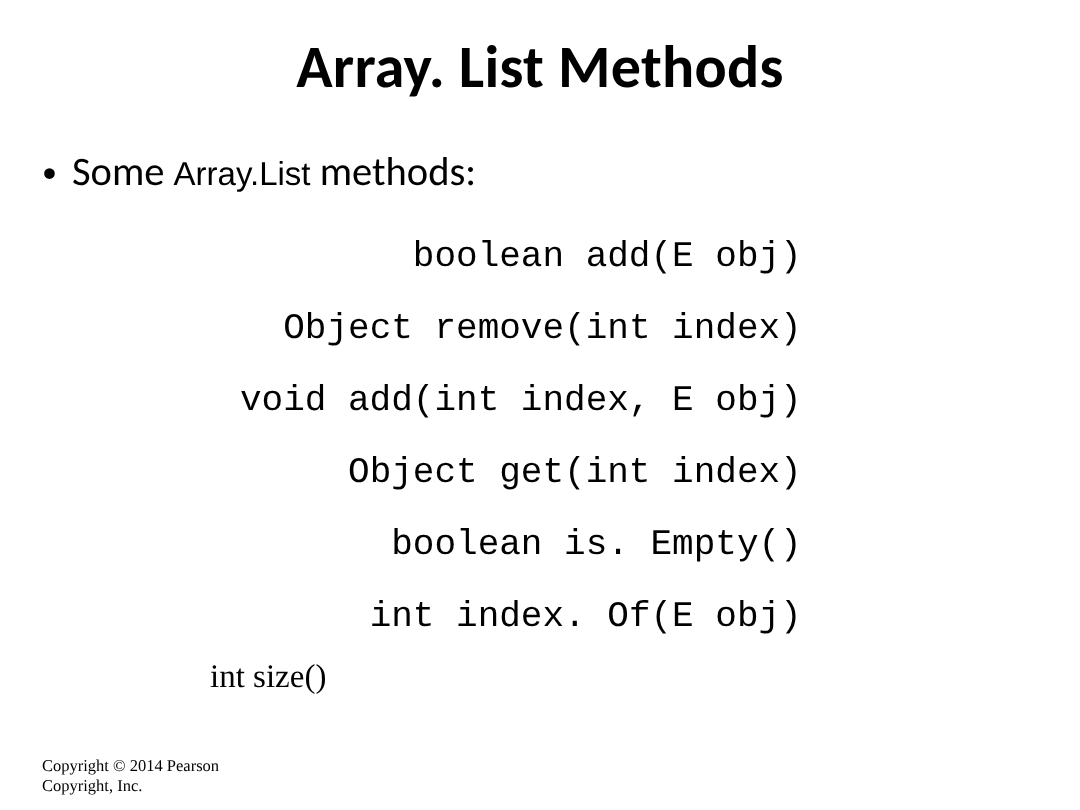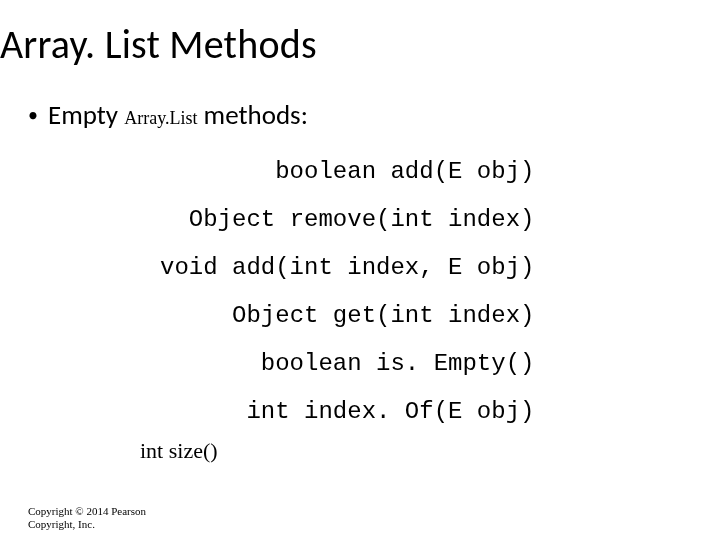--- a/index.html
+++ b/index.html
@@ -16,42 +16,43 @@
     position: relative;
     width: 720px;
     height: 540px;
     box-sizing: border-box;
   }
   .title {
     position: absolute;
     top: 20px;
     left: 0;
     width: 720px;
+    text-align: center;
     font-size: 40px;
-    font-weight: 400;
+    font-weight: 700;
     letter-spacing: 0.2px;
   }
   .bullet-row {
     position: absolute;
     top: 98px;
     left: 28px;
     font-size: 27px;
     display: flex;
     align-items: baseline;
     gap: 10px;
   }
   .bullet-dot {
     font-size: 20px;
     line-height: 27px;
     position: relative;
     top: -2px;
   }
   .mono-inline {
-    font-family: Liberation Serif, serif;
-    font-size: 18px;
+    font-family: Liberation Sans, sans-serif;
+    font-size: 22px;
   }
   .methods {
     position: absolute;
     top: 160px;
     left: 160px;
     font-family: "Courier New", Courier, monospace;
     font-size: 24px;
     line-height: 1.0;
     text-align: right;
   }
@@ -80,21 +81,21 @@
 </head>
 <body>
 
 <div class="slide">
 
   <div class="title">Array. List Methods</div>
 
   <div class="bullet-row">
     <span class="bullet-dot">•</span>
     <span>
-      <span>Empty </span><span class="mono-inline">Array.List</span><span> methods:</span>
+      <span>Some </span><span class="mono-inline">Array.List</span><span> methods:</span>
     </span>
   </div>
 
   <div class="methods">
     <div class="m">boolean add(E obj)</div>
     <div class="m">Object remove(int index)</div>
     <div class="m">void add(int index, E obj)</div>
     <div class="m">Object get(int index)</div>
     <div class="m">boolean is. Empty()</div>
     <div class="m">int index. Of(E obj)</div>

